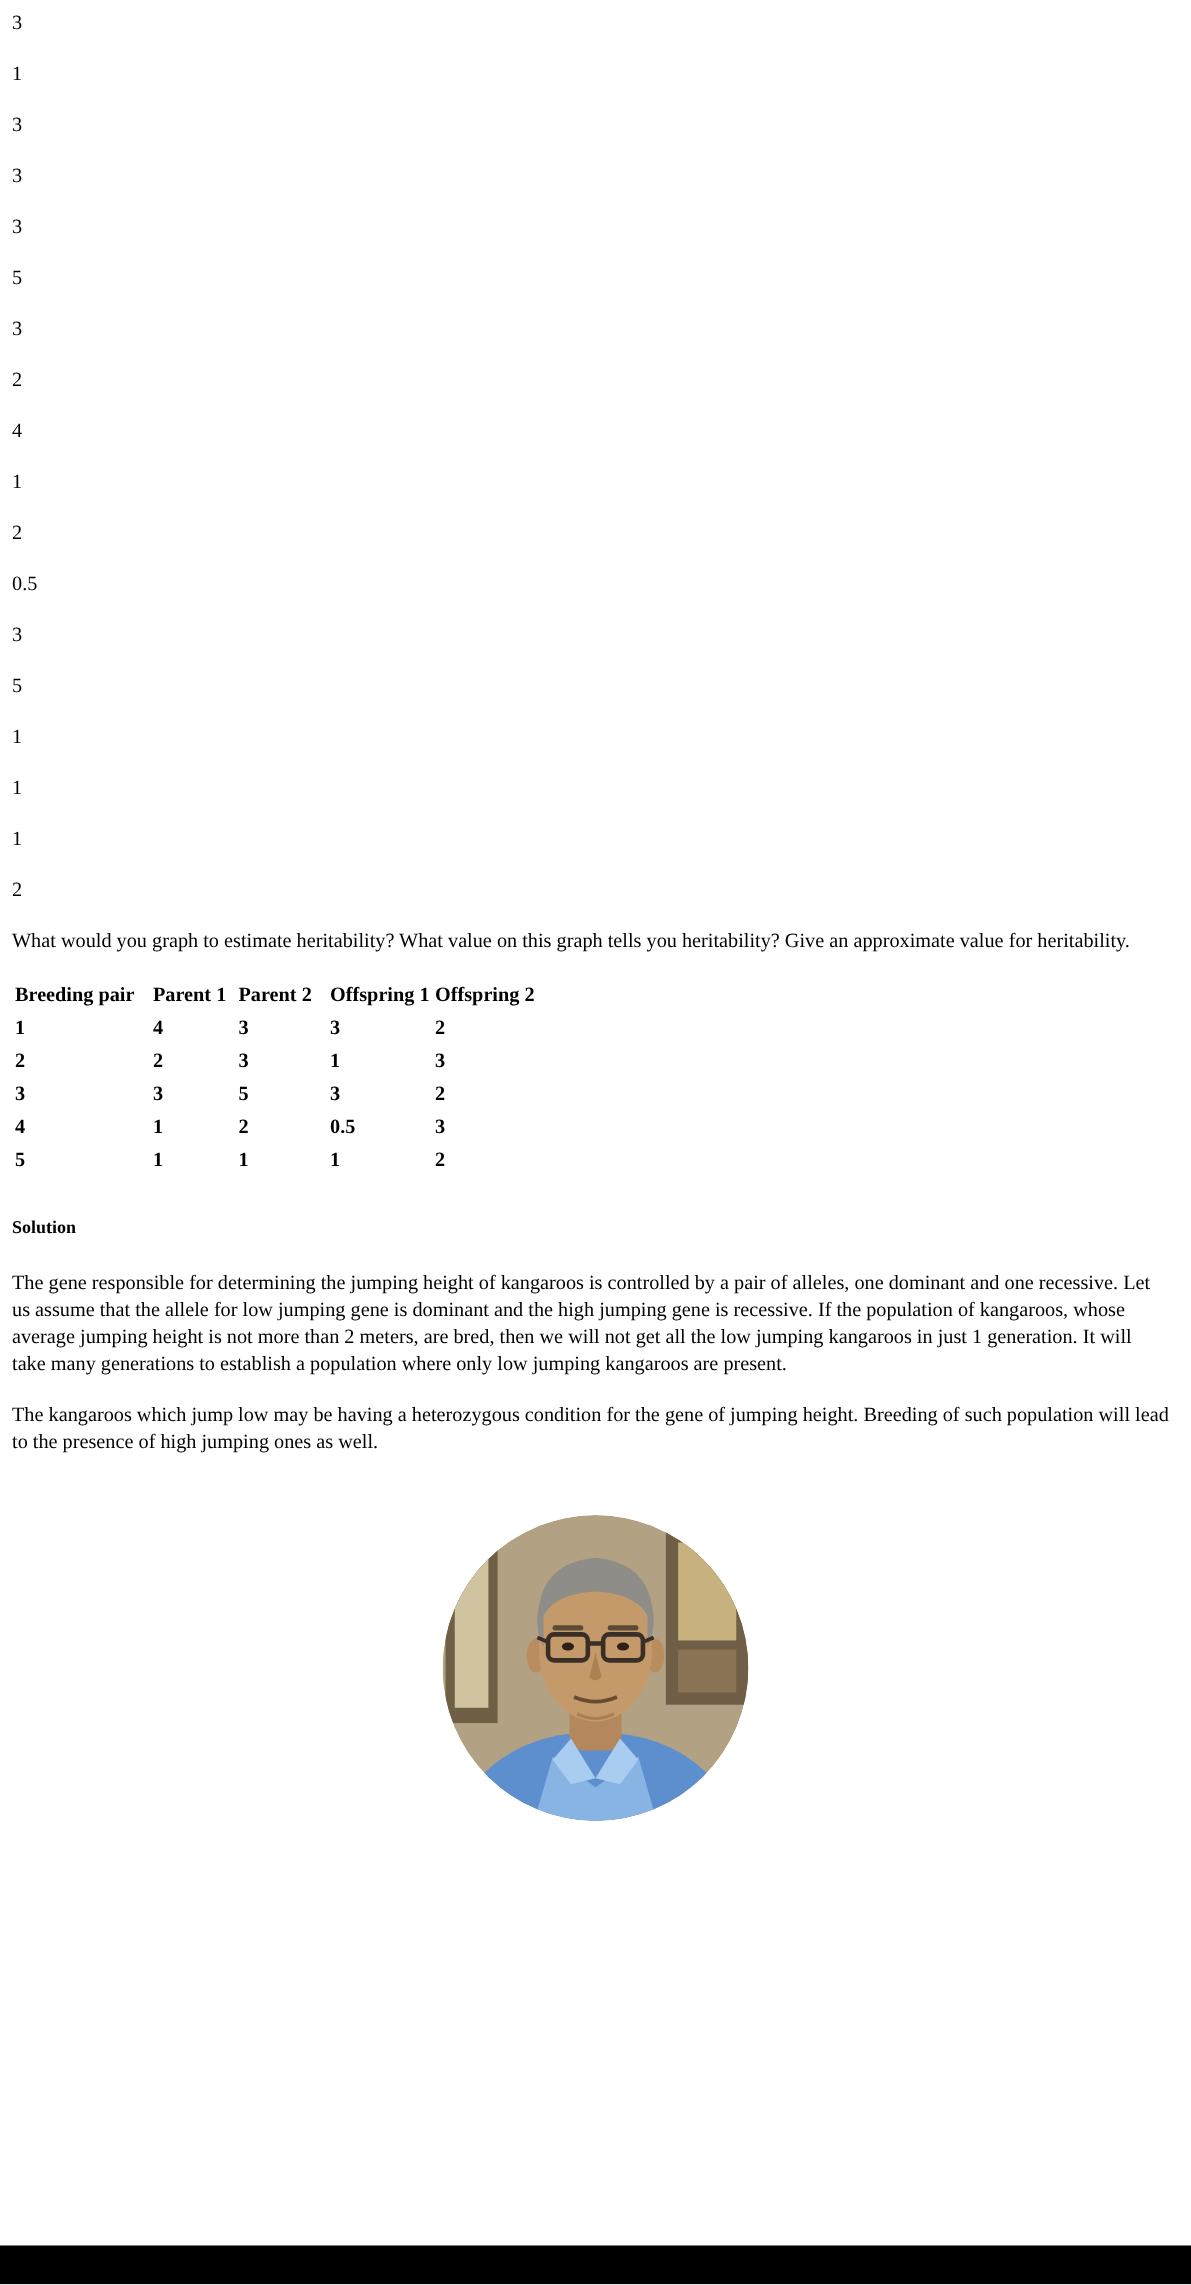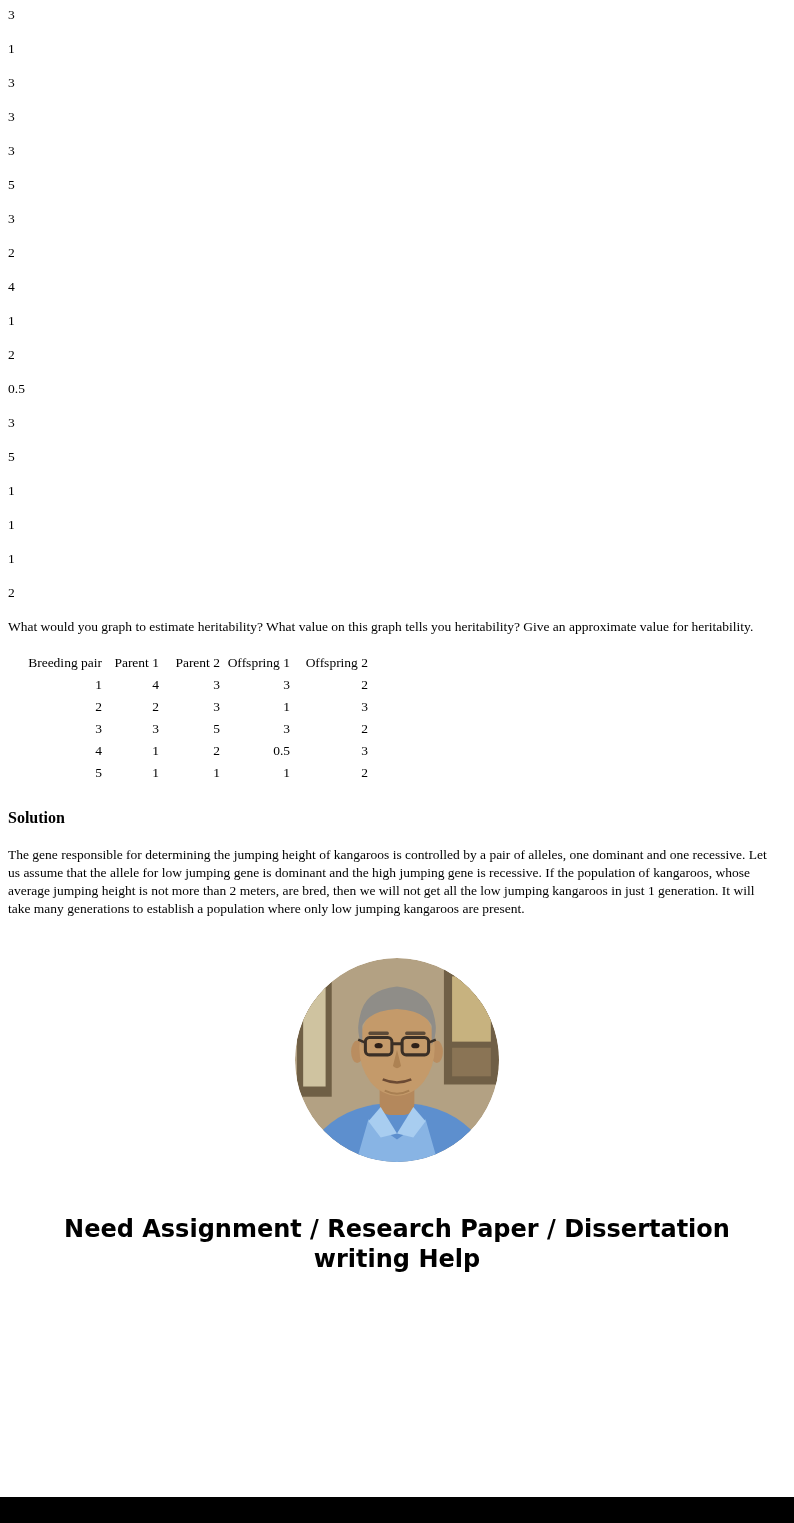--- a/index.html
+++ b/index.html
@@ -27,34 +27,34 @@
     max-width: 778px;
   }
 
   table.data-table {
     border-collapse: collapse;
     table-layout: fixed;
     margin: 6px 0 0 2px;
     font-size: 13.5px;
   }
   table.data-table td, table.data-table th {
-    font-weight: normal;
-    text-align: right;
+    font-weight: bold;
+    text-align: left;
     padding: 2px 0;
     line-height: 18px;
     vertical-align: top;
   }
   .col-pair { width: 92px; }
   .col-p1 { width: 57px; }
   .col-p2 { width: 61px; }
   .col-o1 { width: 70px; }
   .col-o2 { width: 78px; }
 
   .solution-heading {
-    font-size: 16px;
+    font-size: 12px;
     font-weight: bold;
     line-height: 20px;
     margin: 24px 0 18px 0;
   }
 
   .avatar-wrap {
     margin-top: 40px;
     display: flex;
     justify-content: center;
   }
@@ -159,20 +159,21 @@
           <td>1</td>
           <td>1</td>
           <td>2</td>
         </tr>
       </tbody>
     </table>
 
     <h2 class="solution-heading">Solution</h2>
 
     <p class="para">The gene responsible for determining the jumping height of kangaroos is controlled by a pair of alleles, one dominant and one recessive. Let us assume that the allele for low jumping gene is dominant and the high jumping gene is recessive. If the population of kangaroos, whose average jumping height is not more than 2 meters, are bred, then we will not get all the low jumping kangaroos in just 1 generation. It will take many generations to establish a population where only low jumping kangaroos are present.</p>
+    <p class="para">The kangaroos which jump low may be having a heterozygous condition for the gene of jumping height. Breeding of such population will lead to the presence of high jumping ones as well.</p>
 
     <div class="avatar-wrap">
       <svg class="avatar" viewBox="0 0 200 200" xmlns="http://www.w3.org/2000/svg" aria-hidden="true">
         <defs>
           <clipPath id="avclip">
               <circle cx="100" cy="100" r="100"></circle>
             </clipPath>
         </defs>
         <g clip-path="url(#avclip)">
 
@@ -216,17 +217,16 @@
 
           <path d="M100 90 L96 106 Q100 110 104 106 Z" fill="#ad8253"></path>
 
           <path d="M86 119 Q100 125 114 119" fill="none" stroke="#6b4a33" stroke-width="2.5"></path>
 
           <path d="M88 130 Q100 136 112 130" fill="none" stroke="#a87f52" stroke-width="2"></path>
         </g>
       </svg>
     </div>
 
-    <div class="footer">Need Assignment / Research Paper / Dissertation writing Help</div>
   </div>
 
   <div class="bottom-bar"></div>
 </div>
 
 </body></html>

